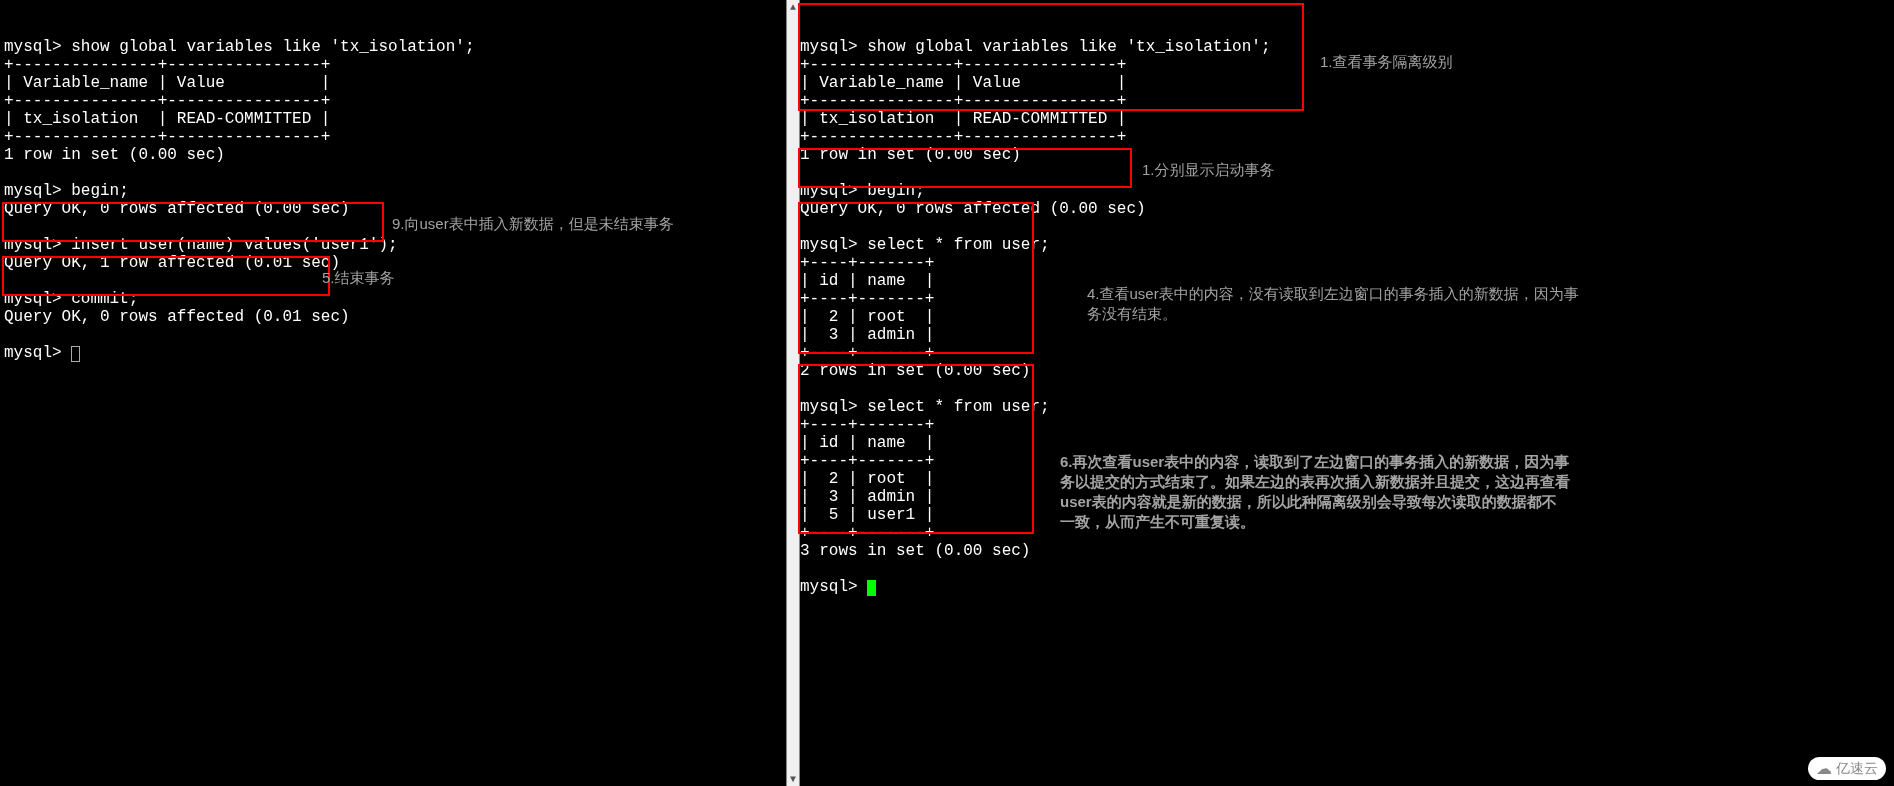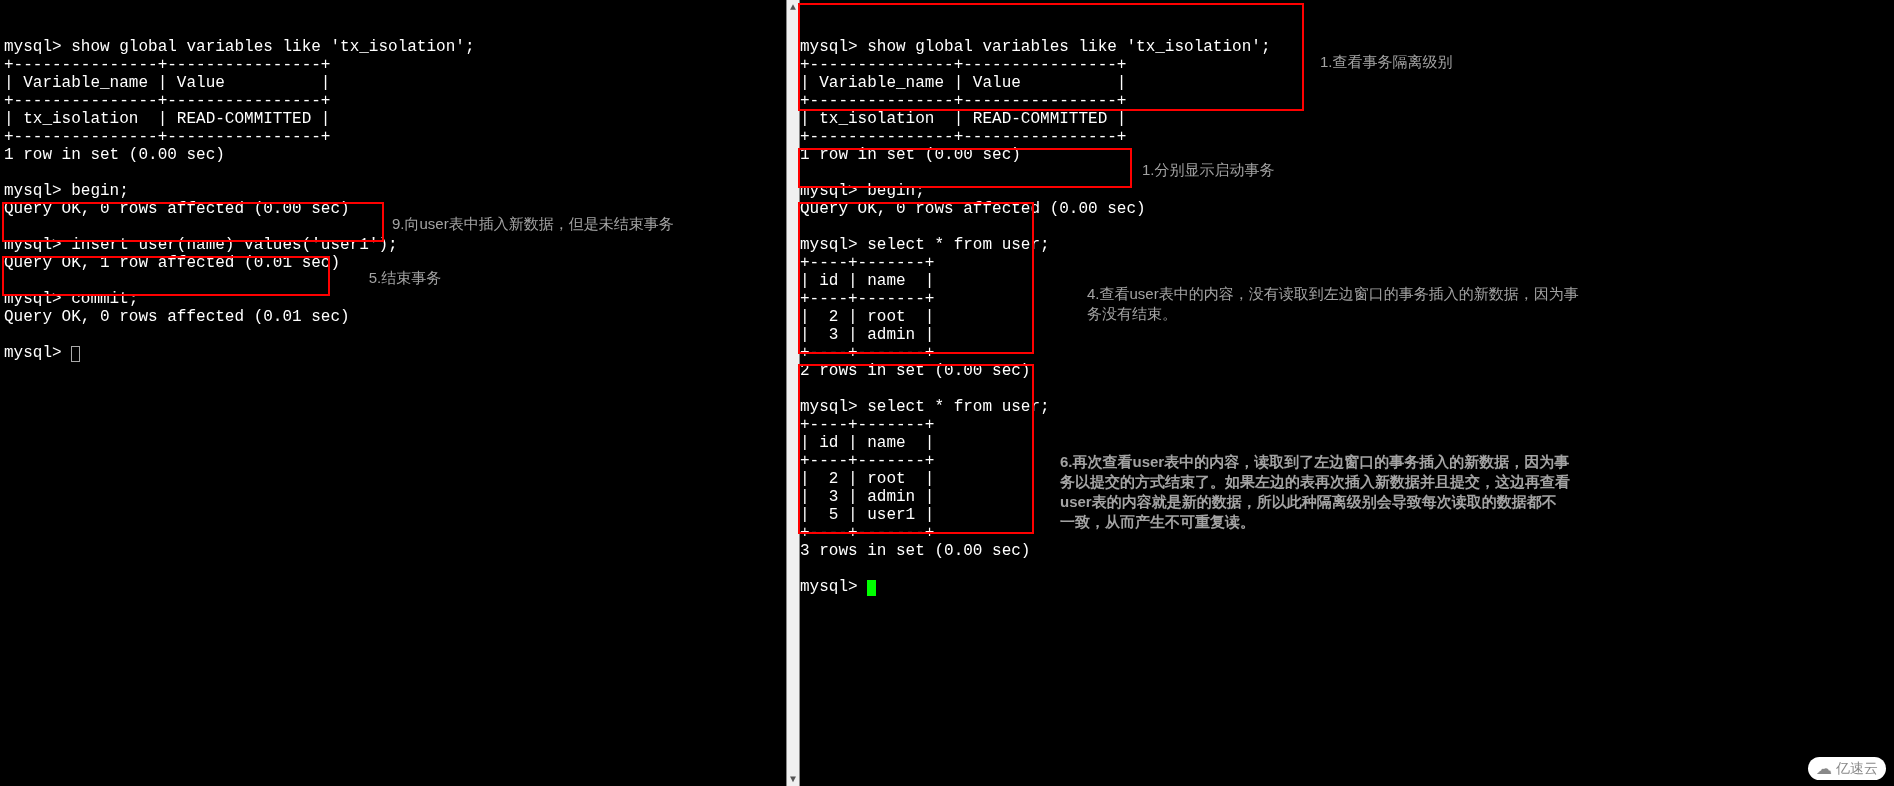--- a/index.html
+++ b/index.html
@@ -156,19 +156,19 @@
 <div class="redbox" style="left:798px; top:148px; width:334px; height:40px;"></div>
 <div class="redbox" style="left:2px; top:202px; width:382px; height:40px;"></div>
 <div class="redbox" style="left:798px; top:202px; width:236px; height:152px;"></div>
 <div class="redbox" style="left:2px; top:256px; width:328px; height:40px;"></div>
 <div class="redbox" style="left:798px; top:364px; width:236px; height:170px;"></div>
 
 <div class="annot" style="left:1320px; top:52px; width:200px;">1.查看事务隔离级别</div>
 <div class="annot" style="left:1142px; top:160px; width:200px;">1.分别显示启动事务</div>
 <div class="annot" style="left:392px; top:214px; width:360px;">9.向user表中插入新数据，但是未结束事务</div>
 <div class="annot" style="left:1087px; top:284px; width:500px;">4.查看user表中的内容，没有读取到左边窗口的事务插入的新数据，因为事务没有结束。</div>
-<div class="annot" style="left:345px; top:268px; width:120px;text-align:center;">5.结束事务</div>
+<div class="annot" style="left:322px; top:268px; width:120px;">5.结束事务</div>
 <div class="annot" style="left:1060px; top:452px; width:510px;font-weight:bold;">6.再次查看user表中的内容，读取到了左边窗口的事务插入的新数据，因为事务以提交的方式结束了。如果左边的表再次插入新数据并且提交，这边再查看user表的内容就是新的数据，所以此种隔离级别会导致每次读取的数据都不一致，从而产生不可重复读。</div>
 
 <div class="watermark">
   <span class="cloud">☁</span>
   <span>亿速云</span>
 </div>
 
 </body></html>

